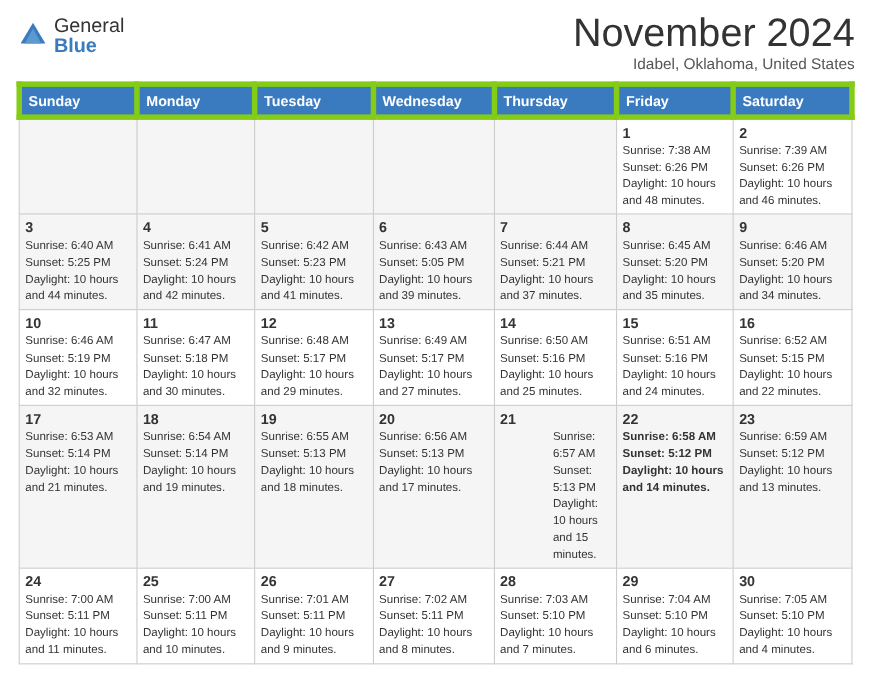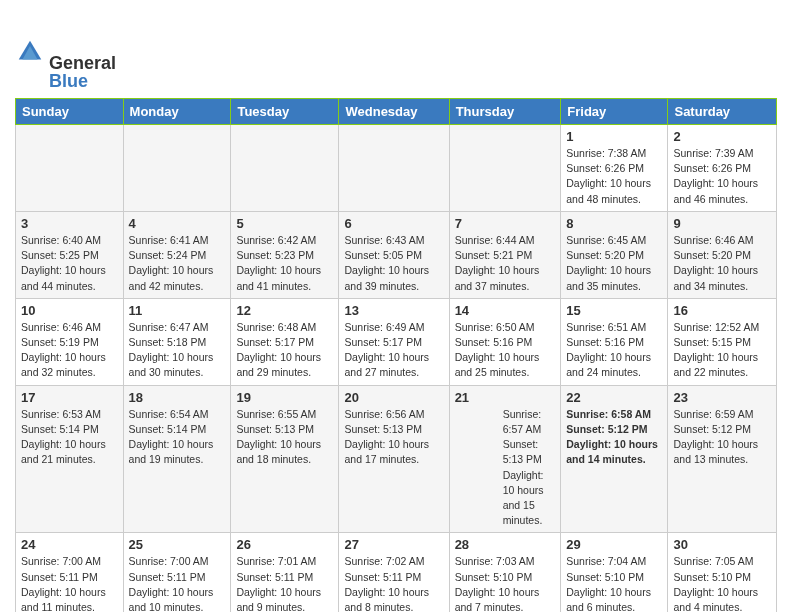--- a/index.html
+++ b/index.html
@@ -24,23 +24,22 @@
       align-items: center;
       margin-top: 4px;
     }
     .logo-text {
       display: flex;
       flex-direction: column;
       line-height: 1;
     }
     .logo-general {
       font-size: 18px;
-      font-weight: bold;
+      font-weight: normal;
       color: #333;
-      margin-top: 40px;
     }
     .logo-blue {
       font-size: 18px;
       font-weight: bold;
       color: #3a7abf;
     }
     .logo-icon {
       width: 30px;
       height: 30px;
       margin-right: 4px;
@@ -62,21 +61,21 @@
       width: 100%;
       border-collapse: collapse;
       border: 1px solid #ccc;
     }
     .calendar th {
       background-color: #3a7abf;
       color: #fff;
       text-align: left;
       padding: 5px 6px;
       font-size: 13px;
-      border: 1px solid #84cc16;
+      border: 5px solid #84cc16;
     }
     .calendar td {
       border: 1px solid #ccc;
       vertical-align: top;
       padding: 4px 5px;
       width: 113px;
       height: 80px;
       font-size: 11px;
       color: #333;
       background: #fff;
@@ -110,20 +109,24 @@
     <div class="logo">
       <svg class="logo-icon" viewBox="0 0 40 40">
         <polygon points="20,5 35,30 5,30" fill="#3a7abf"></polygon>
         <polygon points="20,12 30,30 10,30" fill="#5a9ad0"></polygon>
       </svg>
       <div class="logo-text">
         <span class="logo-general">General</span>
         <span class="logo-blue">Blue</span>
       </div>
     </div>
+    <div class="title-block">
+      <div class="month-title">November 2024</div>
+      <div class="location">Idabel, Oklahoma, United States</div>
+    </div>
   </div>
 
   <table class="calendar">
     <thead>
       <tr>
       <th>Sunday</th>
           <th>Monday</th>
           <th>Tuesday</th>
           <th>Wednesday</th>
           <th>Thursday</th>
@@ -242,21 +245,21 @@
           </td>
           <td>
             <span class="day-num">15</span>
             <div class="day-info" style="white-space: pre-line;">Sunrise: 6:51 AM
 Sunset: 5:16 PM
 Daylight: 10 hours
 and 24 minutes.</div>
           </td>
           <td>
             <span class="day-num">16</span>
-            <div class="day-info" style="white-space: pre-line;">Sunrise: 12:52 AM
+            <div class="day-info" style="white-space: pre-line;">Sunrise: 6:52 AM
 Sunset: 5:15 PM
 Daylight: 10 hours
 and 22 minutes.</div>
           </td>
         </tr>
         <tr>
           <td>
             <span class="day-num">17</span>
             <div class="day-info" style="white-space: pre-line;">Sunrise: 6:53 AM
 Sunset: 5:14 PM

